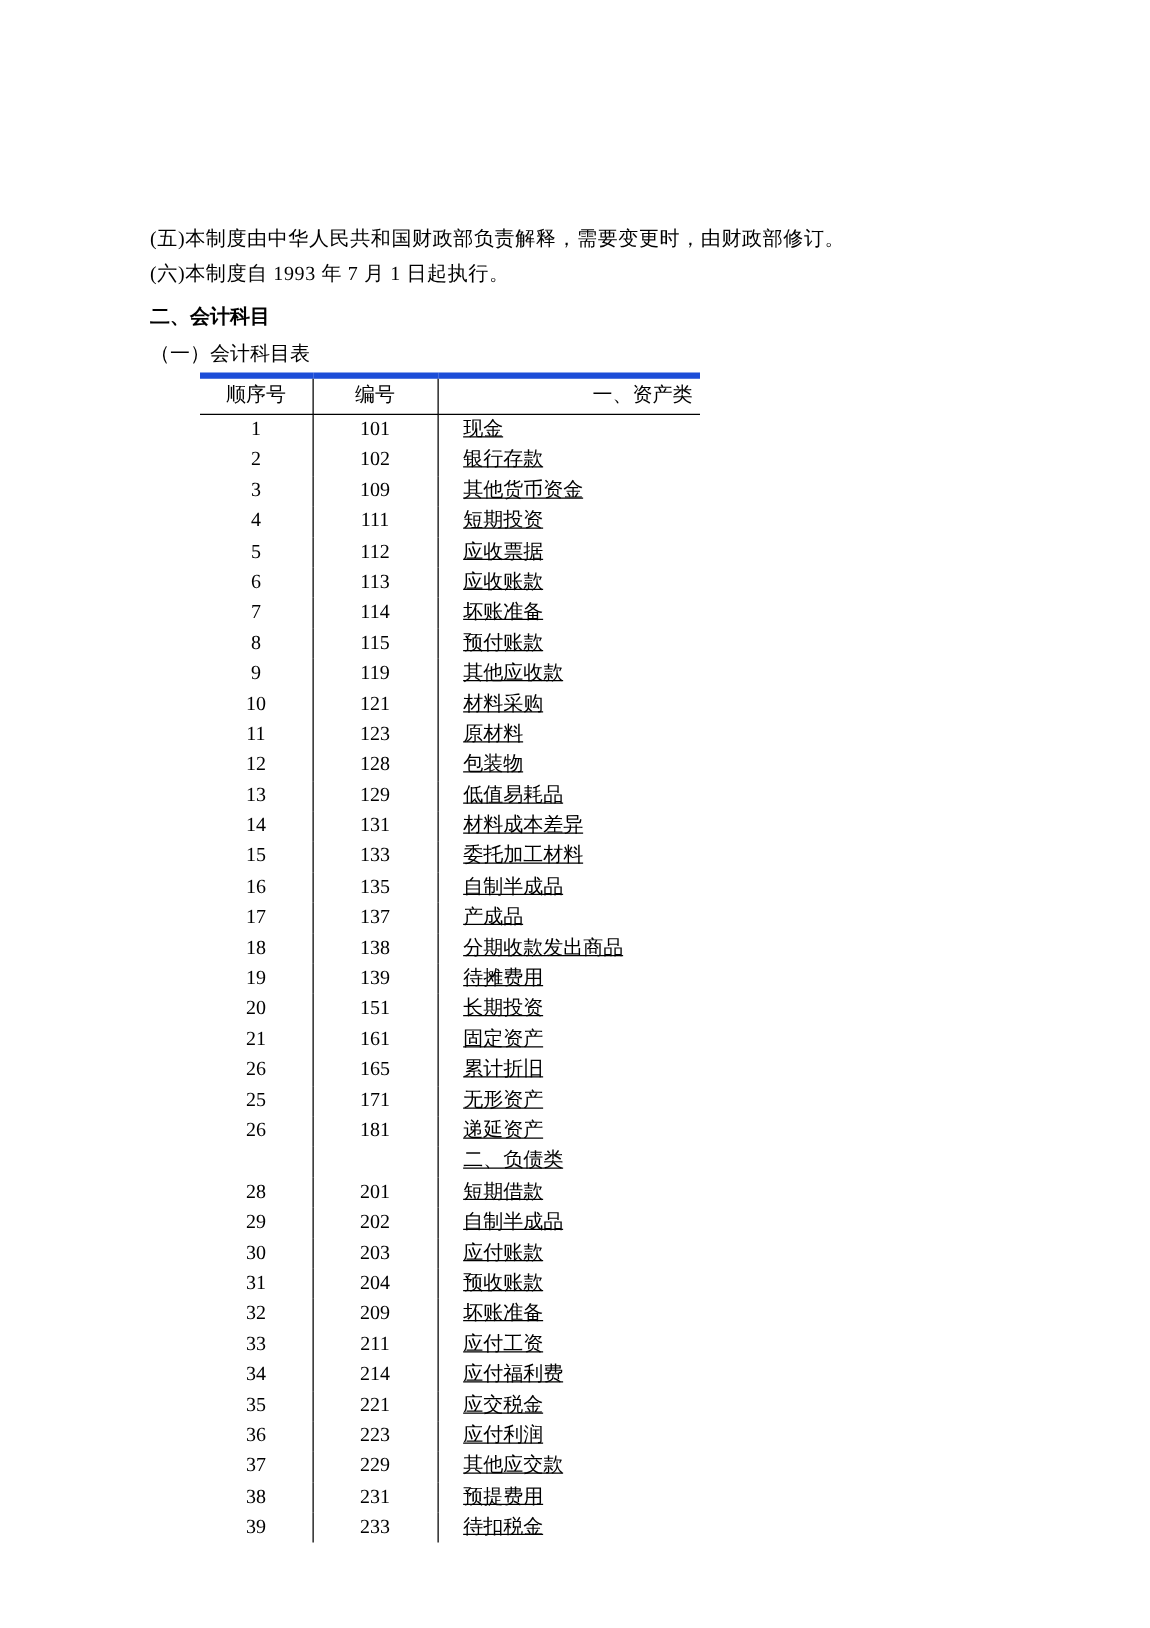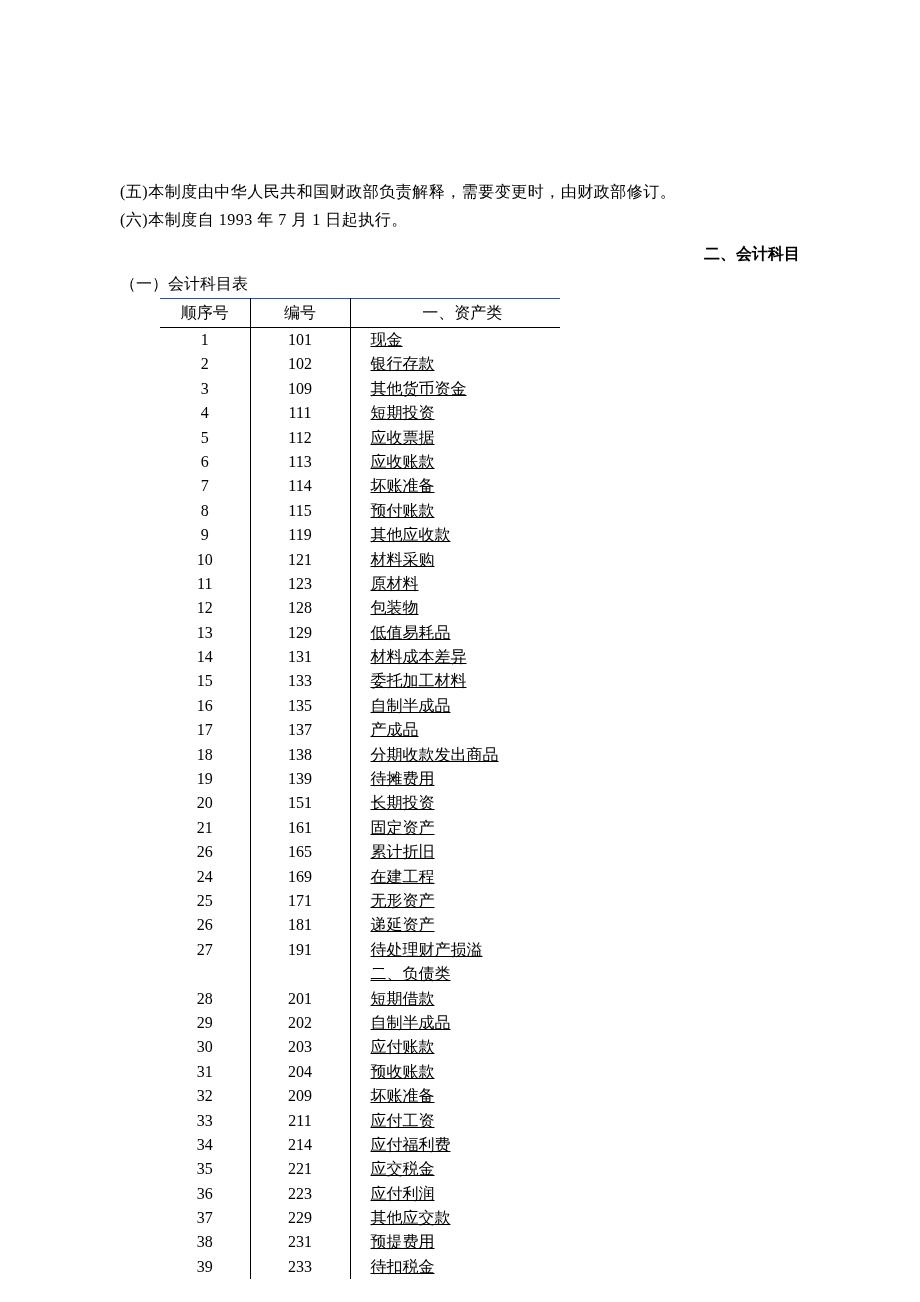--- a/index.html
+++ b/index.html
@@ -11,51 +11,51 @@
       font-size: 16px;
       color: #000;
       padding: 180px 120px 60px 120px;
       line-height: 1.5;
     }
     .para {
       margin-bottom: 4px;
       letter-spacing: 0.5px;
     }
     .section-heading {
-      text-align: right;
+      text-align: left;
       font-weight: bold;
       margin-top: 10px;
       margin-bottom: 6px;
     }
     .sub-heading {
       margin-bottom: 2px;
     }
     .tbl-wrap {
       margin-left: 40px;
     }
     table {
       border-collapse: collapse;
       width: 400px;
     }
     th {
       font-weight: normal;
-      border-top: 1px solid #1d4ed8;
+      border-top: 5px solid #1d4ed8;
       border-bottom: 1px solid #000;
       padding: 2px 6px;
       text-align: center;
     }
     th.sep-r, td.sep-r { border-right: 1px solid #000; }
     td {
       padding: 1px 6px;
       line-height: 1.4;
     }
     td.seq { text-align: center; width: 90px; }
     td.code { text-align: center; width: 100px; }
     td.name { text-align: left; padding-left: 20px; text-decoration: underline; }
-    th.name-h { text-align: center; padding-left: 20px; }
+    th.name-h { text-align: right; padding-left: 20px; }
   </style>
 </head>
 <body>
 
 <div class="para">(五)本制度由中华人民共和国财政部负责解释，需要变更时，由财政部修订。</div>
 <div class="para">(六)本制度自 1993 年 7 月 1 日起执行。</div>
 
 <div class="section-heading">二、会计科目</div>
 <div class="sub-heading">（一）会计科目表</div>
 
@@ -173,40 +173,30 @@
           <td class="seq sep-r">21</td>
           <td class="code sep-r">161</td>
           <td class="name">固定资产</td>
         </tr>
         <tr>
           <td class="seq sep-r">26</td>
           <td class="code sep-r">165</td>
           <td class="name">累计折旧</td>
         </tr>
         <tr>
-          <td class="seq sep-r">24</td>
-          <td class="code sep-r">169</td>
-          <td class="name">在建工程</td>
-        </tr>
-        <tr>
           <td class="seq sep-r">25</td>
           <td class="code sep-r">171</td>
           <td class="name">无形资产</td>
         </tr>
         <tr>
           <td class="seq sep-r">26</td>
           <td class="code sep-r">181</td>
           <td class="name">递延资产</td>
         </tr>
         <tr>
-          <td class="seq sep-r">27</td>
-          <td class="code sep-r">191</td>
-          <td class="name">待处理财产损溢</td>
-        </tr>
-        <tr>
           <td class="seq sep-r"></td>
           <td class="code sep-r"></td>
           <td class="name">二、负债类</td>
         </tr>
         <tr>
           <td class="seq sep-r">28</td>
           <td class="code sep-r">201</td>
           <td class="name">短期借款</td>
         </tr>
         <tr>

